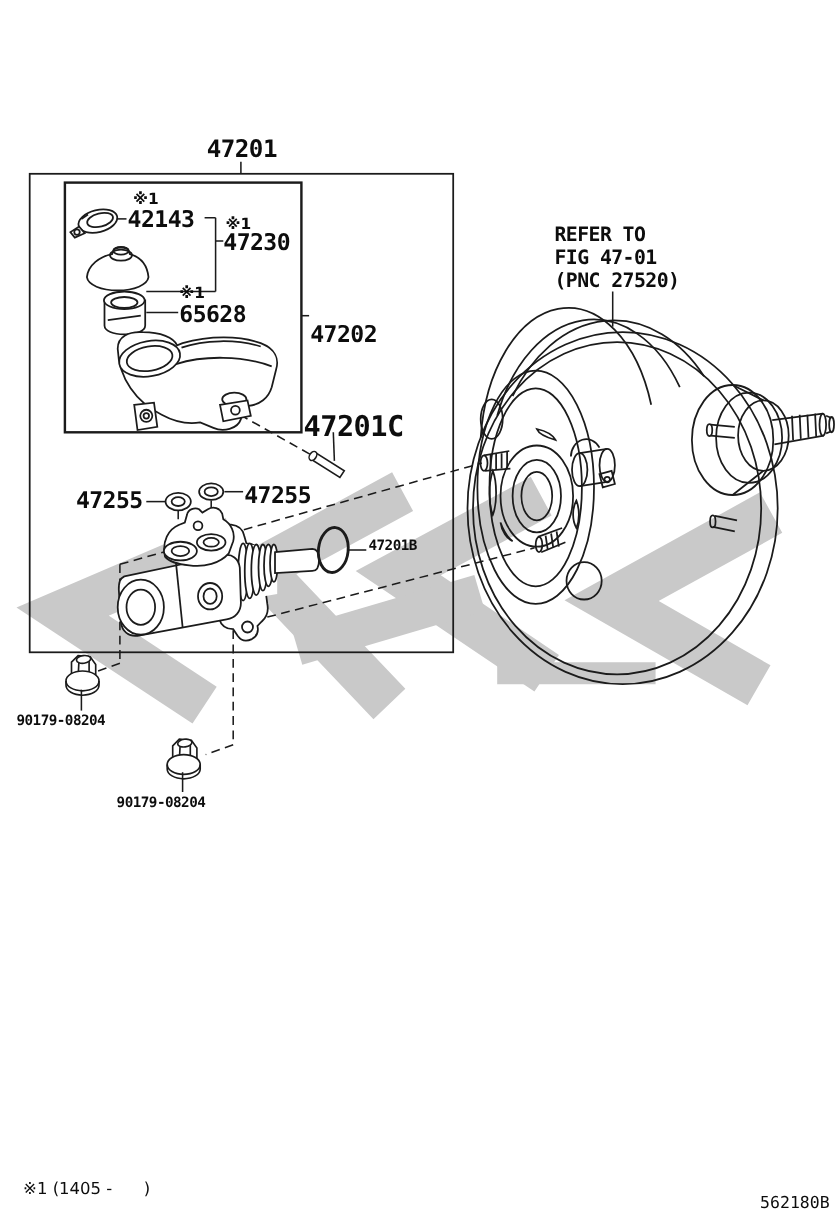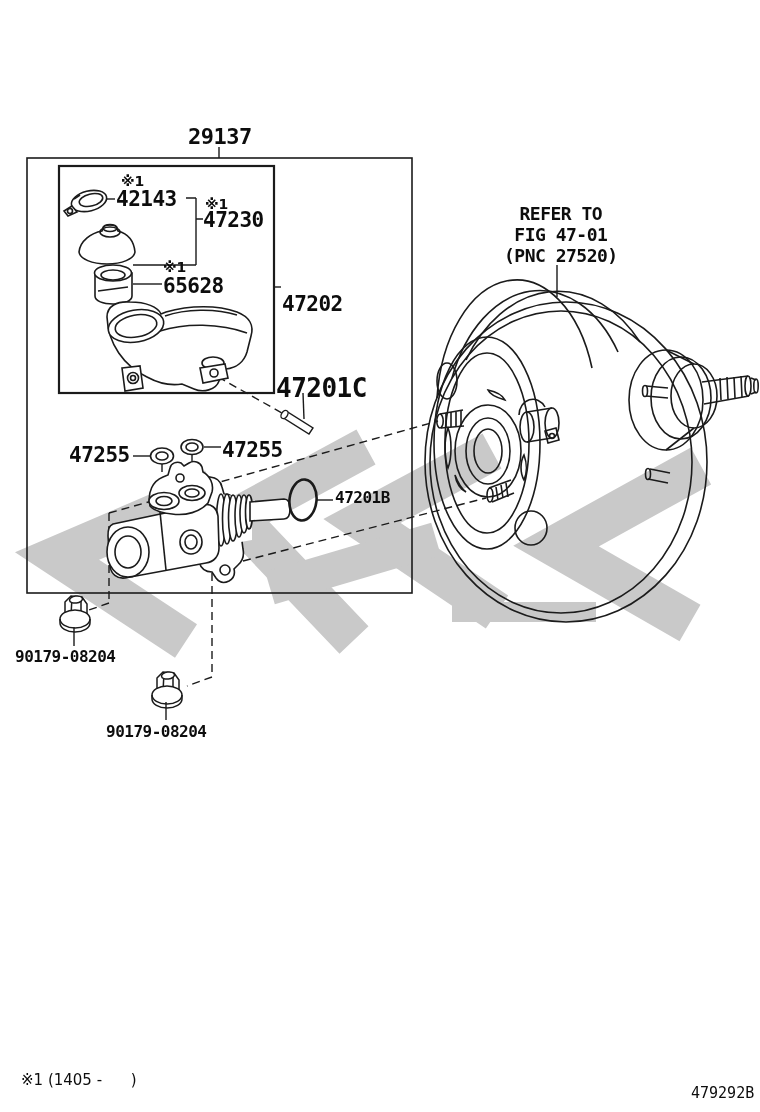--- a/index.html
+++ b/index.html
@@ -22,22 +22,22 @@
     color:var(--txt);
     font-family:"DejaVu Sans Mono","Liberation Mono",monospace;
     font-weight:bold;
     white-space:pre;
     letter-spacing:-0.5px;
     line-height:1;
   }
   .fs22{font-size:22px;}
   .fs21{font-size:21px;}
   .fs20{font-size:26px;}
-  .fs19{font-size:16px;}
-  .fs18{font-size:18px;line-height:21px;text-align:center;}
+  .fs19{font-size:13px;}
+  .fs18{font-size:18px;line-height:21px;}
   .notemark{
     position:absolute;
     color:var(--txt);
     font-family:"DejaVu Sans","Liberation Sans",sans-serif;
     font-weight:bold;
     font-size:14px;
     line-height:1;
   }
   .footer-note{
     position:absolute;
@@ -272,21 +272,21 @@
     <path d="M 303,393 L 304,419"></path>
     <path d="M 133,456 L 150,456"></path>
     <path d="M 204,447 L 221,447"></path>
     <path d="M 317,500 L 333,500"></path>
     <path d="M 557,265 L 557,297"></path>
     <path d="M 74,627 L 74,646"></path>
     <path d="M 166,702 L 166,720"></path>
   </g>
 </svg>
 
-  <div class="lbl fs22" style="left:188px;top:126px;">29137</div>
+  <div class="lbl fs22" style="left:188px;top:126px;">47201</div>
 
   <div class="notemark" style="left:121px;top:174px;">※1</div>
   <div class="lbl fs21" style="left:116px;top:189px;">42143</div>
 
   <div class="notemark" style="left:205px;top:197px;">※1</div>
   <div class="lbl fs21" style="left:203px;top:210px;">47230</div>
 
   <div class="notemark" style="left:163px;top:260px;">※1</div>
   <div class="lbl fs21" style="left:163px;top:276px;">65628</div>
 
@@ -302,15 +302,15 @@
   <div class="lbl fs19" style="left:15px;top:649px;">90179-08204</div>
   <div class="lbl fs19" style="left:106px;top:724px;">90179-08204</div>
 
   <div style="position:absolute;left:504px;top:203px;">
     <div class="lbl fs18" style="position:static;">REFER TO</div>
     <div class="lbl fs18" style="position:static;">FIG 47-01</div>
     <div class="lbl fs18" style="position:static;">(PNC 27520)</div>
   </div>
 
   <div class="footer-note" style="left:21px;top:1073px;text-align:right;">※1 (1405 -      )</div>
-  <div class="doc-code" style="left:691px;top:1086px;">479292B</div>
+  <div class="doc-code" style="left:691px;top:1086px;">562180B</div>
 
 </div>
 
 </body></html>

